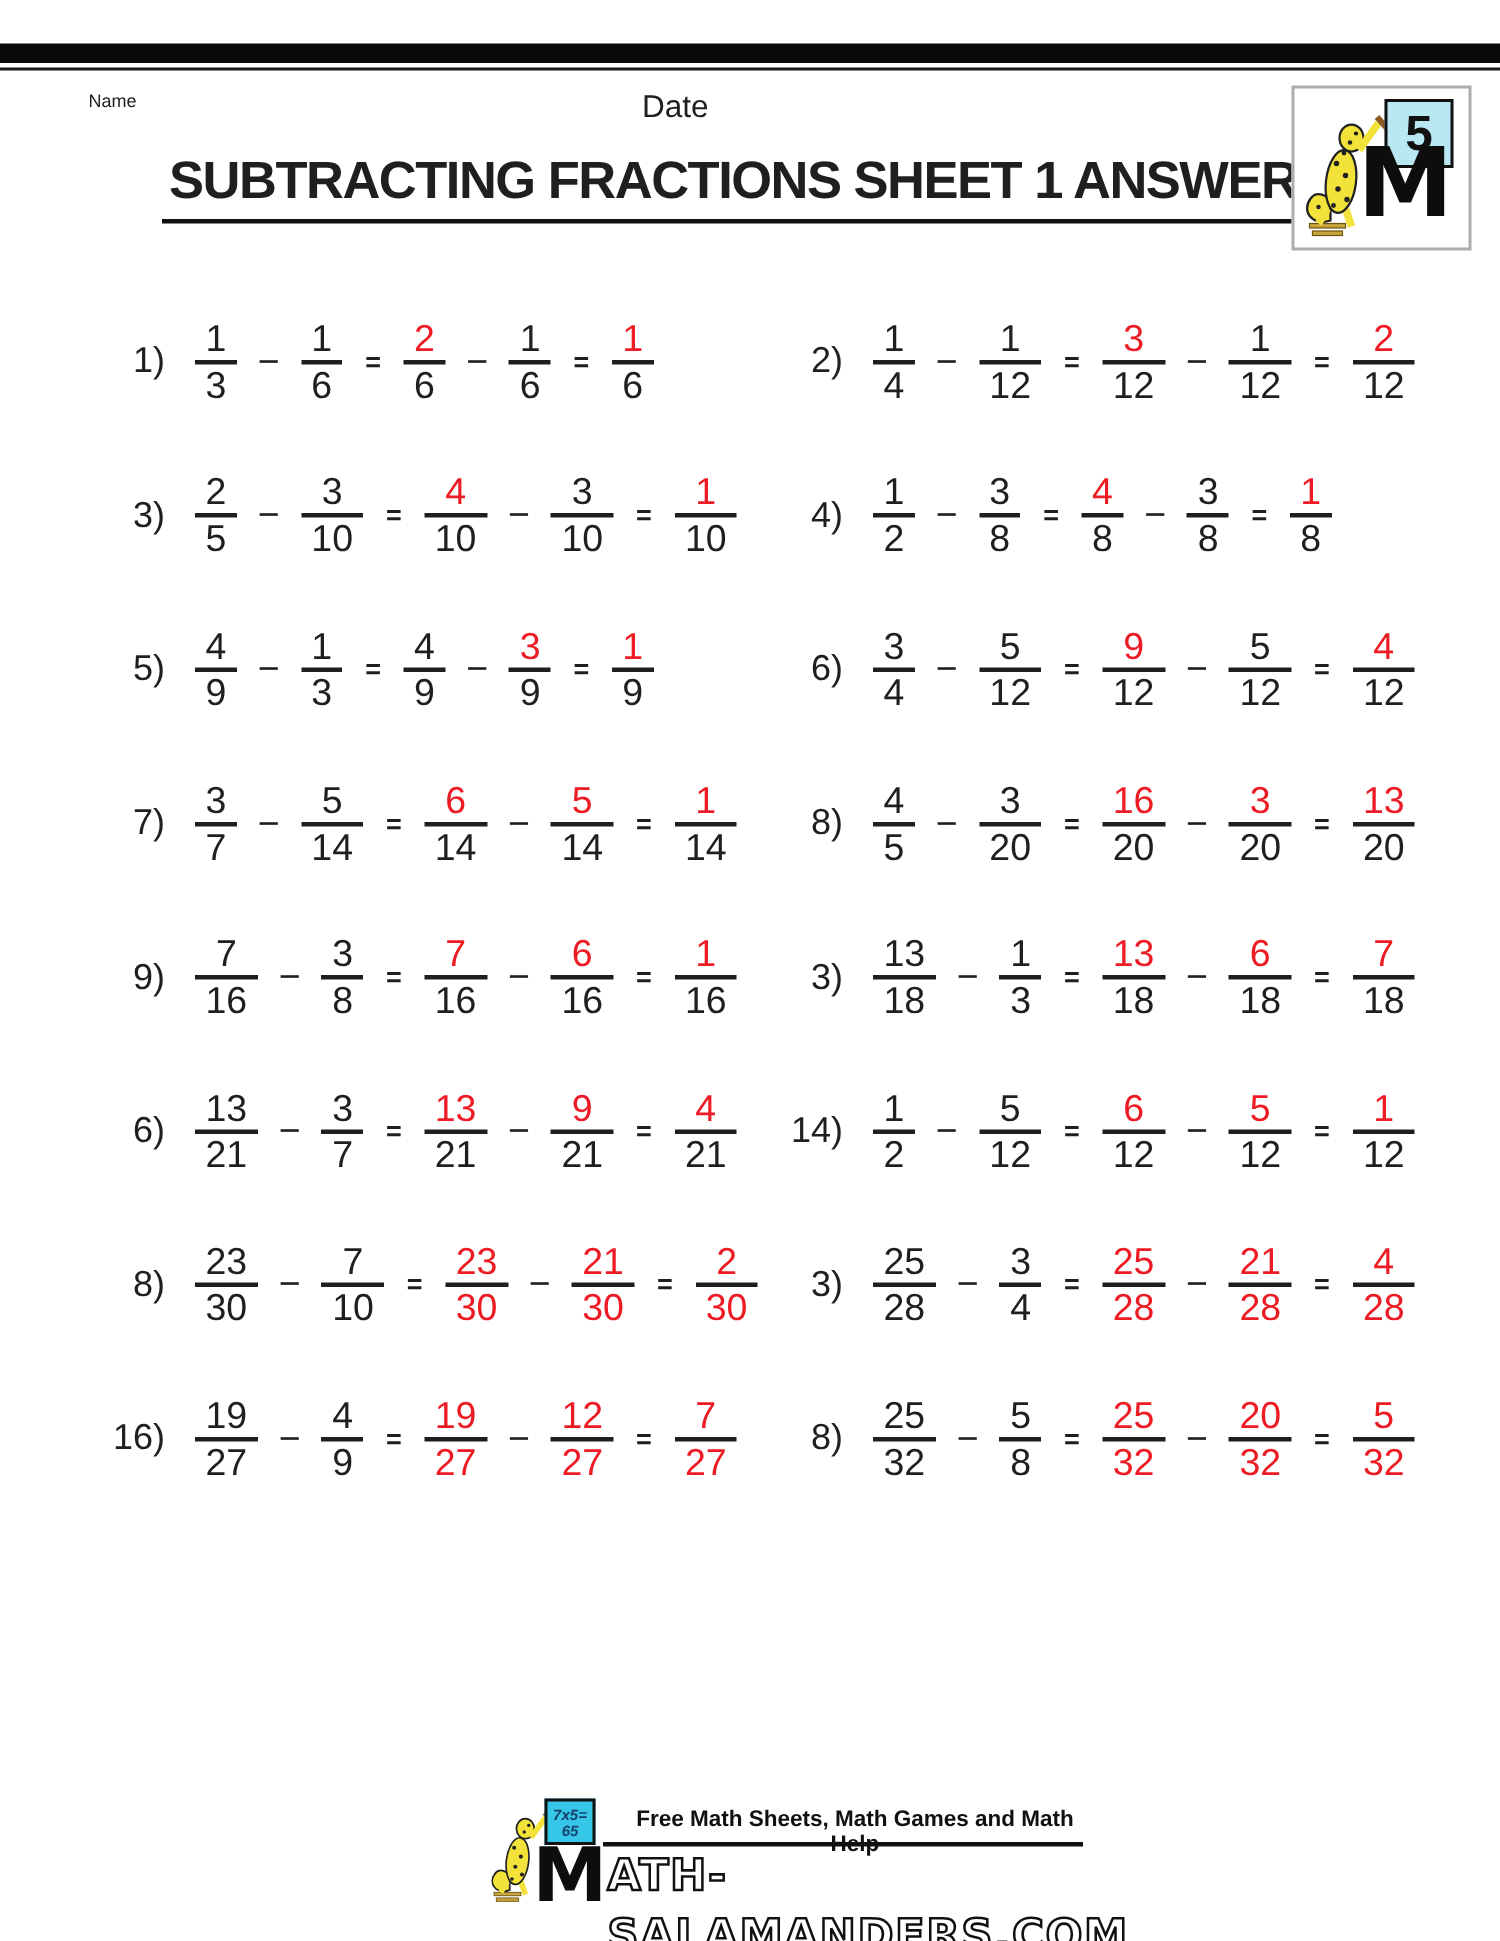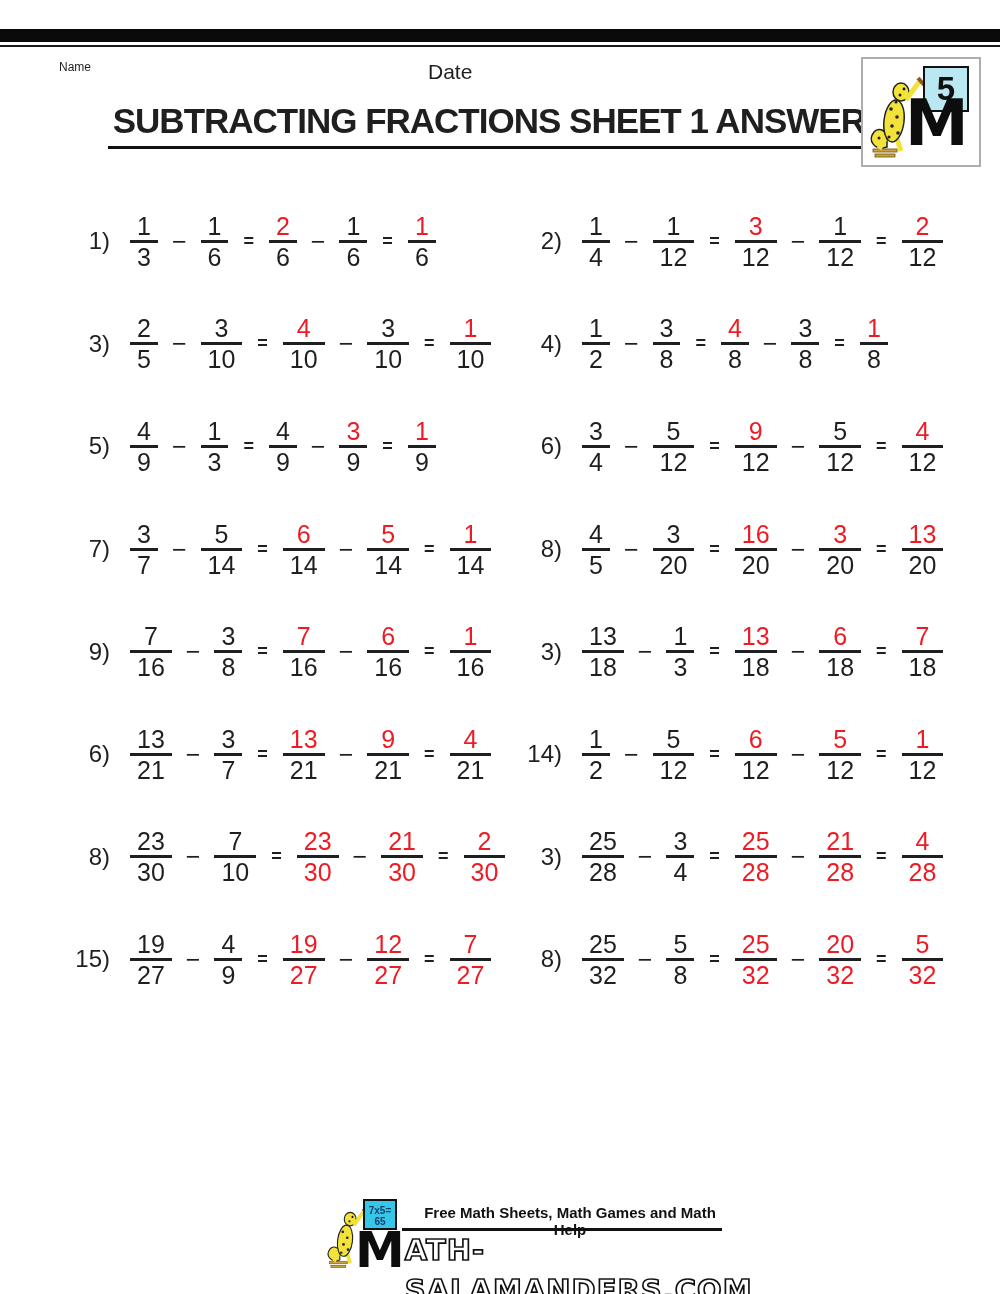--- a/index.html
+++ b/index.html
@@ -38,21 +38,21 @@
   .fn, .fd { font-size:25px; line-height:26px; padding:0 7px; }
   .fbar { align-self:stretch; height:3px; background:#1f1f1f; margin:1px 0; }
   .op { margin:0 6px; font-size:25px; }
   .op.eq { font-size:18px; margin:0 7px; font-weight:bold; }
   .red { color:#ed1c24; }
 
   
   .footer { position:absolute; left:322px; top:1193px; width:420px; height:90px; }
   .f-board { position:absolute; left:41px; top:6px; width:34px; height:31px;
     background:#35c6e8; border:2px solid #111; text-align:center;
-    font-size:10px; line-height:11px; font-weight:bold; color:#14406b; padding-top:4px; box-sizing:border-box;}
+    font-size:10px; line-height:11px; font-weight:bold; color:#14406b; padding-top:4px; box-sizing:border-box;font-style:italic;}
   .f-tagline { position:absolute; left:88px; top:11px; width:320px; text-align:center;
     font-size:15px; font-weight:bold; color:#111; }
   .f-rule { position:absolute; left:80px; top:35px; width:320px; height:3px; background:#111; }
   .f-wordmark { position:absolute; left:33px; top:36px; display:flex; align-items:flex-start; }
   .f-m { font-size:50px; line-height:42px; font-weight:bold; color:#0d0d0d;
     font-family:"DejaVu Sans", sans-serif; }
   .f-rest { font-size:29px; line-height:40px; font-weight:bold; letter-spacing:1px;
     color:#ffffff; -webkit-text-stroke:1.7px #111; margin-top:1px;
     font-family:"DejaVu Sans", sans-serif; }
   .f-sal { position:absolute; left:2px; top:9px; }
@@ -540,21 +540,21 @@
         <span class="fd red">28</span>
       </span>
       <span class="op eq">=</span>
       <span class="frac">
         <span class="fn red">4</span>
         <span class="fbar"></span>
         <span class="fd red">28</span>
       </span>
     </div>
     <div class="problem">
-      <span class="plabel">15)</span>
+      <span class="plabel">16)</span>
       <span class="frac">
         <span class="fn">19</span>
         <span class="fbar"></span>
         <span class="fd">27</span>
       </span>
       <span class="op">−</span>
       <span class="frac">
         <span class="fn">4</span>
         <span class="fbar"></span>
         <span class="fd">9</span>

